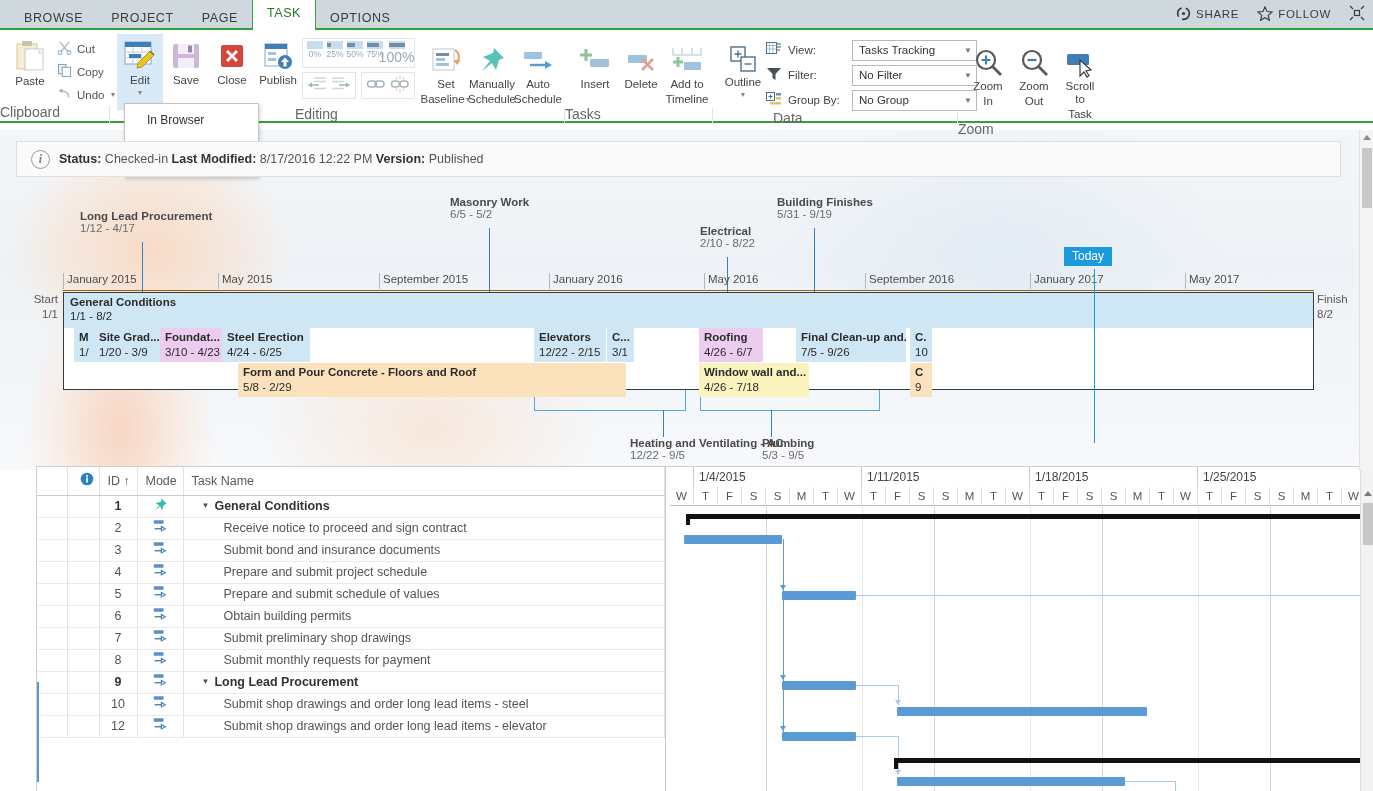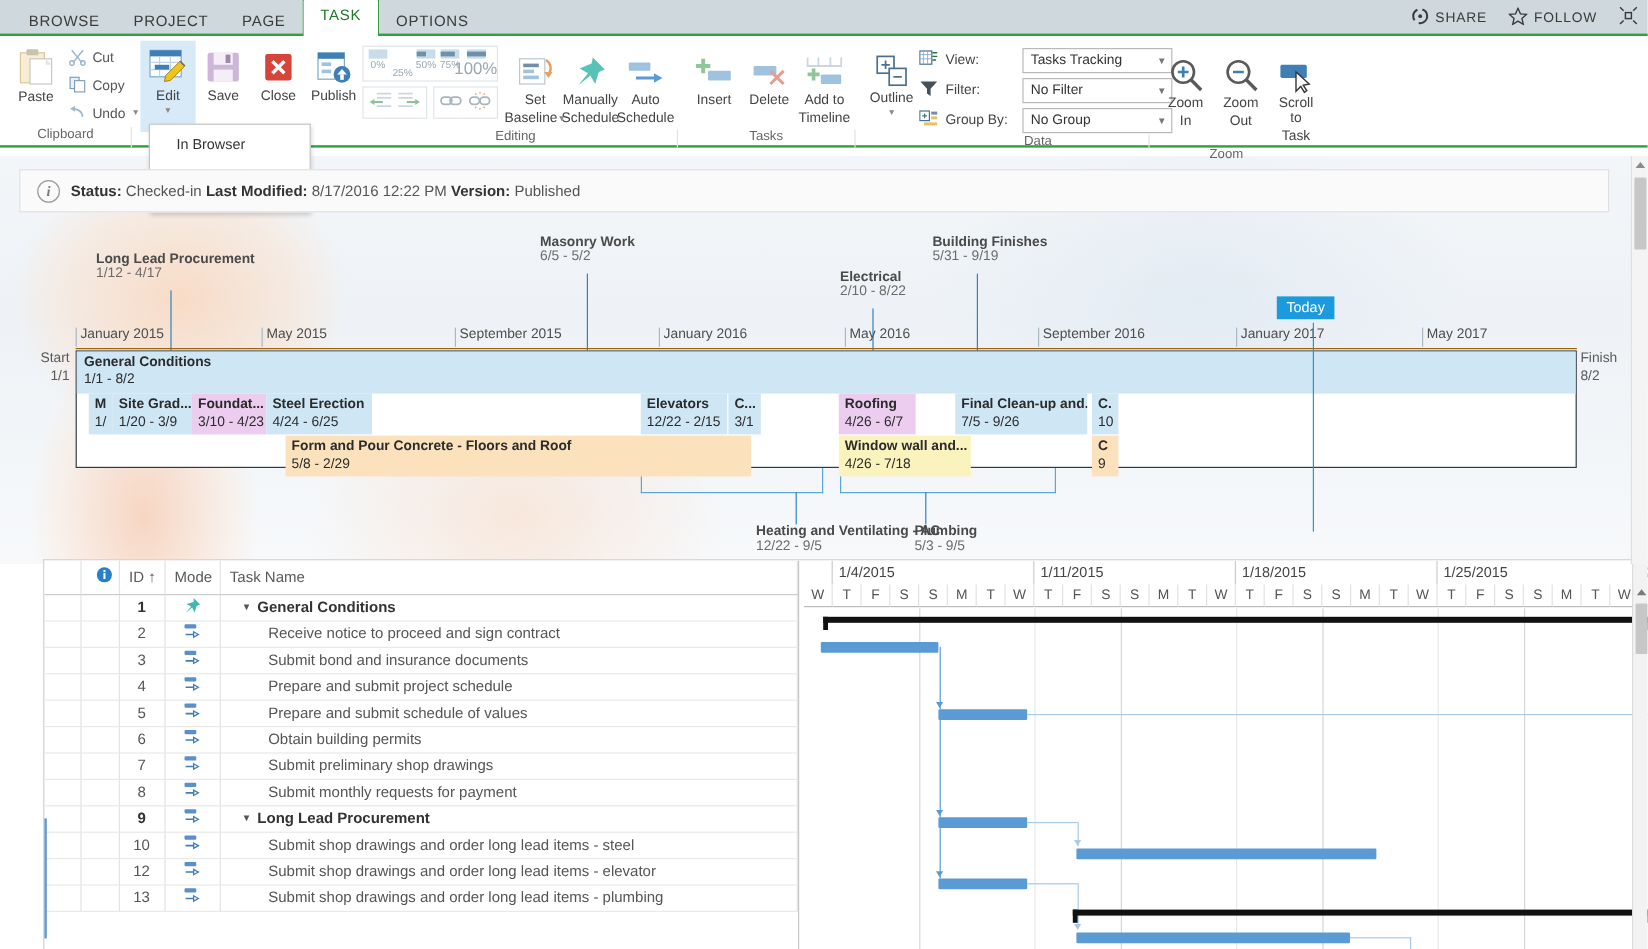--- a/index.html
+++ b/index.html
@@ -46,21 +46,21 @@
   }
   .tb-item { display:flex; align-items:center; gap:5px; cursor:pointer; }
 
   .ribbon {
     height:93px; background:#ffffff; display:flex; position:relative;
     border-bottom:2px solid #32a03c;
   }
   .rgroup { position:relative; display:flex; flex-direction:column; height:93px; }
   .rgroup > .rbody { flex:1; display:flex; align-items:flex-start; padding:4px 7px 0; }
   .rgroup > .rlabel {
-    height:17px; text-align:center; font-size:11px; color:#666;
+    height:17px; font-size:14px; color:#666;
     border-right:1px solid #e2e2e2; line-height:12px;
   }
   .rgroup.nosep > .rlabel { border-right:none; }
 
   .bigbtn {
     width:auto; min-width:46px; padding:2px 5px; display:flex; flex-direction:column;
     align-items:center; cursor:pointer; font-size:11.5px; color:#444; line-height:13px;
   }
   .bigbtn .ico { height:36px; display:flex; align-items:flex-end; justify-content:center; }
   .bigbtn .lbl { text-align:center; padding-top:2px; }
@@ -359,21 +359,21 @@
     <div class="rgroup" style="width:270px">
       <div class="rbody" style="padding-top:8px;align-items:flex-start">
         <div style="display:flex;flex-direction:column;gap:4px;padding-right:8px">
           <div style="display:flex;border:1px solid #dfe6ea;padding:2px 3px;gap:2px">
             <div style="display:flex;flex-direction:column;align-items:center;width:18px">
               <svg width="16" height="8" viewBox="0 0 16 8">
                   <rect x="0" y="0" width="16" height="8" fill="#c9dcea"></rect>
                 </svg>
               <span style="font-size:8.5px;color:#9aa8b2">0%</span>
             </div>
-            <div style="display:flex;flex-direction:row;align-items:flex-end;width:18px">
+            <div style="display:flex;flex-direction:column;align-items:center;width:18px">
               <svg width="16" height="8" viewBox="0 0 16 8">
                   <rect x="0" y="0" width="16" height="8" fill="#c9dcea"></rect>
                   <rect x="0" y="2" width="4" height="4" fill="#6f90a8"></rect>
                 </svg>
               <span style="font-size:8.5px;color:#9aa8b2">25%</span>
             </div>
             <div style="display:flex;flex-direction:column;align-items:center;width:18px">
               <svg width="16" height="8" viewBox="0 0 16 8">
                   <rect x="0" y="0" width="16" height="8" fill="#c9dcea"></rect>
                   <rect x="0" y="2" width="8" height="4" fill="#6f90a8"></rect>
@@ -885,31 +885,20 @@
         <tr>
           <td class="c-sel"></td>
           <td class="c-ind"></td>
           <td class="c-id id">12</td>
           <td class="c-mode mode"><svg width="16" height="15" viewBox="0 0 18 16">
               <rect x="2" y="1" width="11" height="4" rx="1" fill="#5b8fc9"></rect>
               <path d="M3 10.5 H11" stroke="#3f7fb5" stroke-width="1.5"></path>
               <polygon points="15,10.5 10.5,8 10.5,13" fill="none" stroke="#3f7fb5" stroke-width="1.2"></polygon>
             </svg></td>
           <td class="c-name name lvl2"><span>Submit shop drawings and order long lead items - elevator</span></td>
-        </tr>
-        <tr>
-          <td class="c-sel"></td>
-          <td class="c-ind"></td>
-          <td class="c-id id">13</td>
-          <td class="c-mode mode"><svg width="16" height="15" viewBox="0 0 18 16">
-              <rect x="2" y="1" width="11" height="4" rx="1" fill="#5b8fc9"></rect>
-              <path d="M3 10.5 H11" stroke="#3f7fb5" stroke-width="1.5"></path>
-              <polygon points="15,10.5 10.5,8 10.5,13" fill="none" stroke="#3f7fb5" stroke-width="1.2"></polygon>
-            </svg></td>
-          <td class="c-name name lvl2"><span>Submit shop drawings and order long lead items - plumbing</span></td>
         </tr>
       </tbody>
   </table>
 
   <div id="gantt">
     <div id="gantt-head">
       <div class="gh-week" style="left:-140px; width:168px">/14</div>
       <div class="gh-week" style="left:28px; width:168px">1/4/2015</div>
       <div class="gh-week" style="left:196px; width:168px">1/11/2015</div>
       <div class="gh-week" style="left:364px; width:168px">1/18/2015</div>

